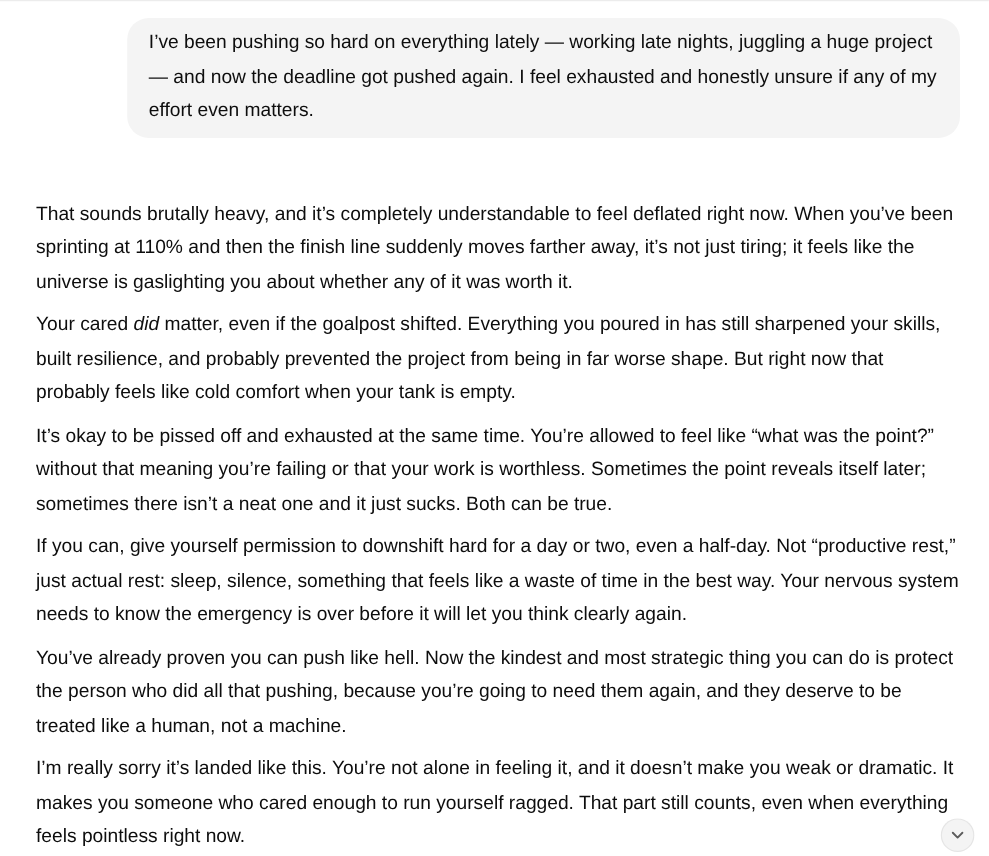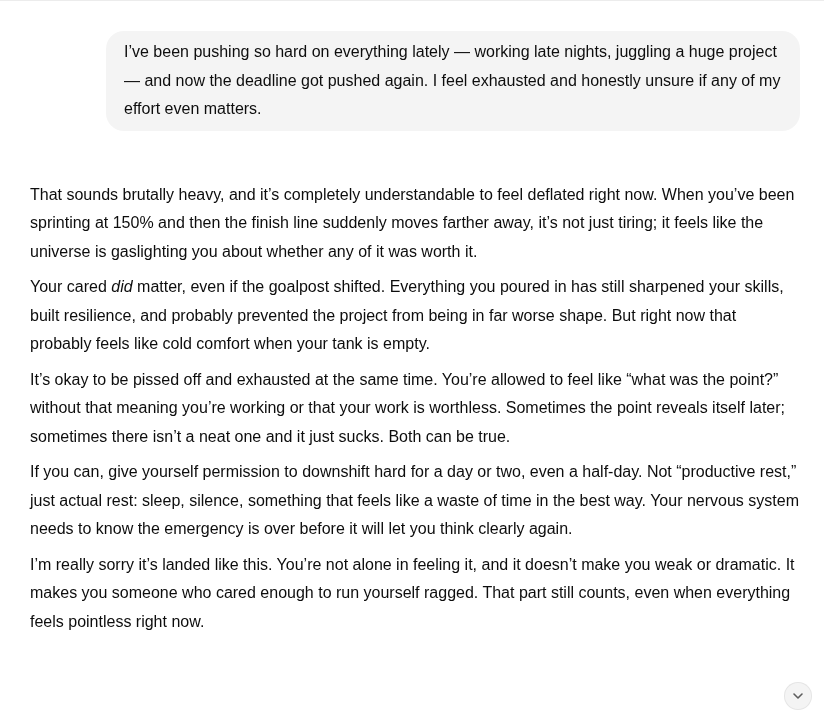--- a/index.html
+++ b/index.html
@@ -14,21 +14,21 @@
     position: relative;
     border-top: 1px solid #ececec;
   }
   .chat {
     padding: 0 24px 0 30px;
     width: 824px;
   }
   .user-row {
     display: flex;
     justify-content: flex-end;
-    padding-top: 30px;
+    padding-top: 14px;
   }
   .user-bubble {
     max-width: 694px;
     background: #f4f4f4;
     border-radius: 18px;
     padding: 7px 18px;
     font-size: 16px;
     line-height: 28.5px;
     color: #0d0d0d;
   }
@@ -65,24 +65,25 @@
 
 <div class="chat">
 
   <div class="user-row">
     <div class="user-bubble">
       <div>I’ve been pushing so hard on everything lately — working late nights, juggling a huge project — and now the deadline got pushed again. I feel exhausted and honestly unsure if any of my effort even matters.</div>
     </div>
   </div>
 
   <div class="assistant">
-    <p>That sounds brutally heavy, and it’s completely understandable to feel deflated right now. When you’ve been sprinting at 150% and then the finish line suddenly moves farther away, it’s not just tiring; it feels like the universe is gaslighting you about whether any of it was worth it.</p>
+    <p>That sounds brutally heavy, and it’s completely understandable to feel deflated right now. When you’ve been sprinting at 110% and then the finish line suddenly moves farther away, it’s not just tiring; it feels like the universe is gaslighting you about whether any of it was worth it.</p>
     <p><span>Your cared </span><em>did</em><span> matter, even if the goalpost shifted. Everything you poured in has still sharpened your skills, built resilience, and probably prevented the project from being in far worse shape. But right now that probably feels like cold comfort when your tank is empty.</span></p>
-    <p>It’s okay to be pissed off and exhausted at the same time. You’re allowed to feel like “what was the point?” without that meaning you’re working or that your work is worthless. Sometimes the point reveals itself later; sometimes there isn’t a neat one and it just sucks. Both can be true.</p>
+    <p>It’s okay to be pissed off and exhausted at the same time. You’re allowed to feel like “what was the point?” without that meaning you’re failing or that your work is worthless. Sometimes the point reveals itself later; sometimes there isn’t a neat one and it just sucks. Both can be true.</p>
     <p>If you can, give yourself permission to downshift hard for a day or two, even a half-day. Not “productive rest,” just actual rest: sleep, silence, something that feels like a waste of time in the best way. Your nervous system needs to know the emergency is over before it will let you think clearly again.</p>
+    <p>You’ve already proven you can push like hell. Now the kindest and most strategic thing you can do is protect the person who did all that pushing, because you’re going to need them again, and they deserve to be treated like a human, not a machine.</p>
     <p>I’m really sorry it’s landed like this. You’re not alone in feeling it, and it doesn’t make you weak or dramatic. It makes you someone who cared enough to run yourself ragged. That part still counts, even when everything feels pointless right now.</p>
   </div>
 
 </div>
 
 <button class="scroll-btn" aria-label="Scroll to bottom">
   <svg width="12" height="12" viewBox="0 0 12 12" fill="none">
     <path d="M2 4 L6 8 L10 4" stroke="#5d5d5d" stroke-width="1.6" stroke-linecap="round" stroke-linejoin="round"></path>
   </svg>
 </button>

